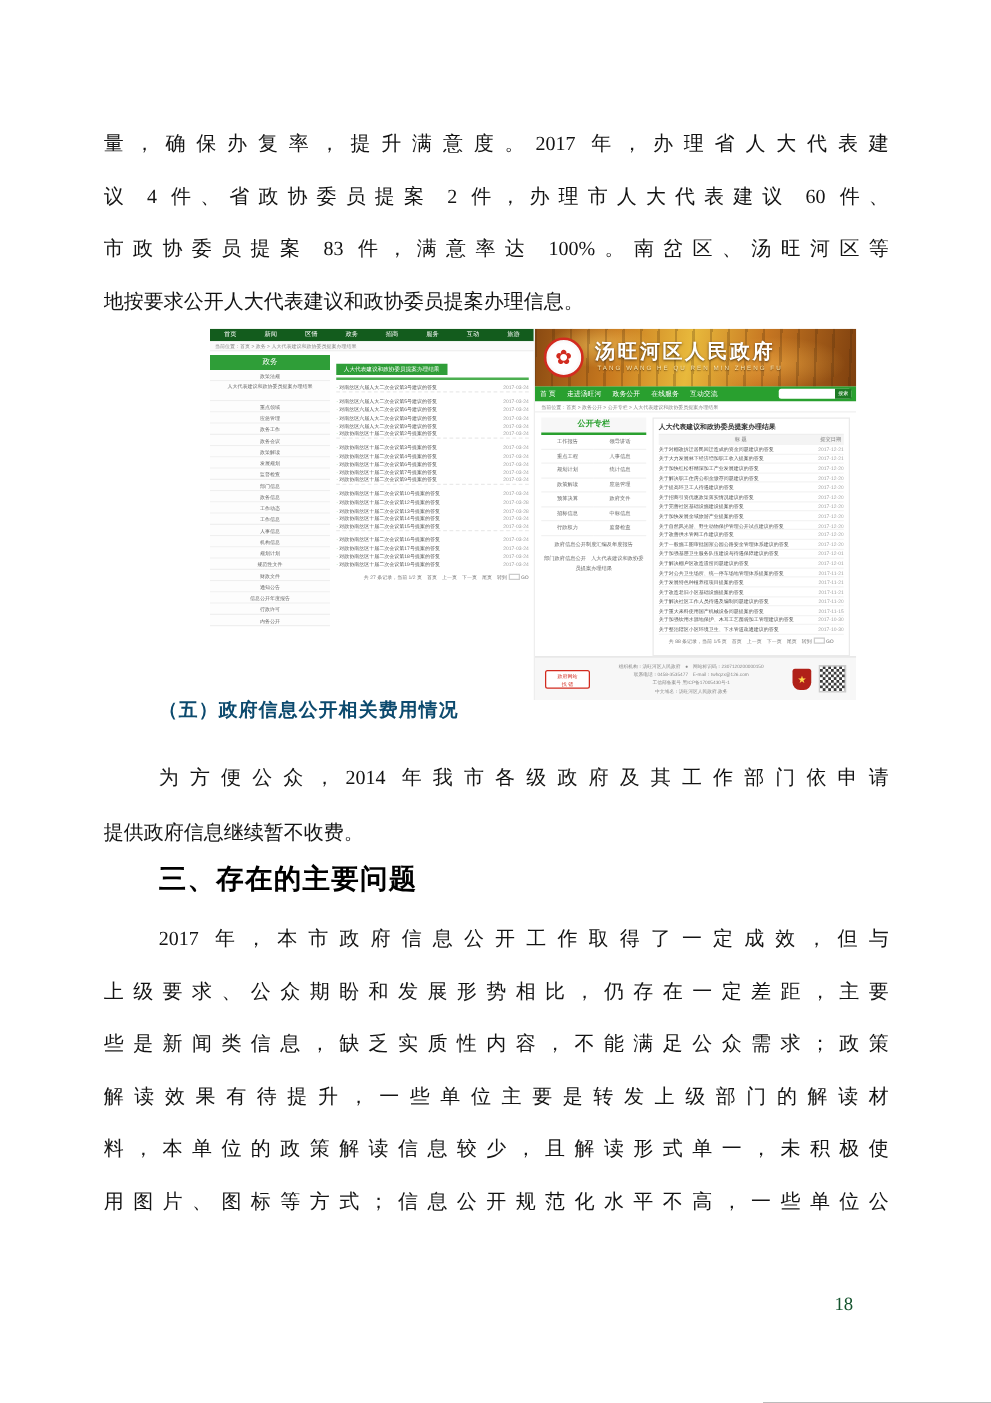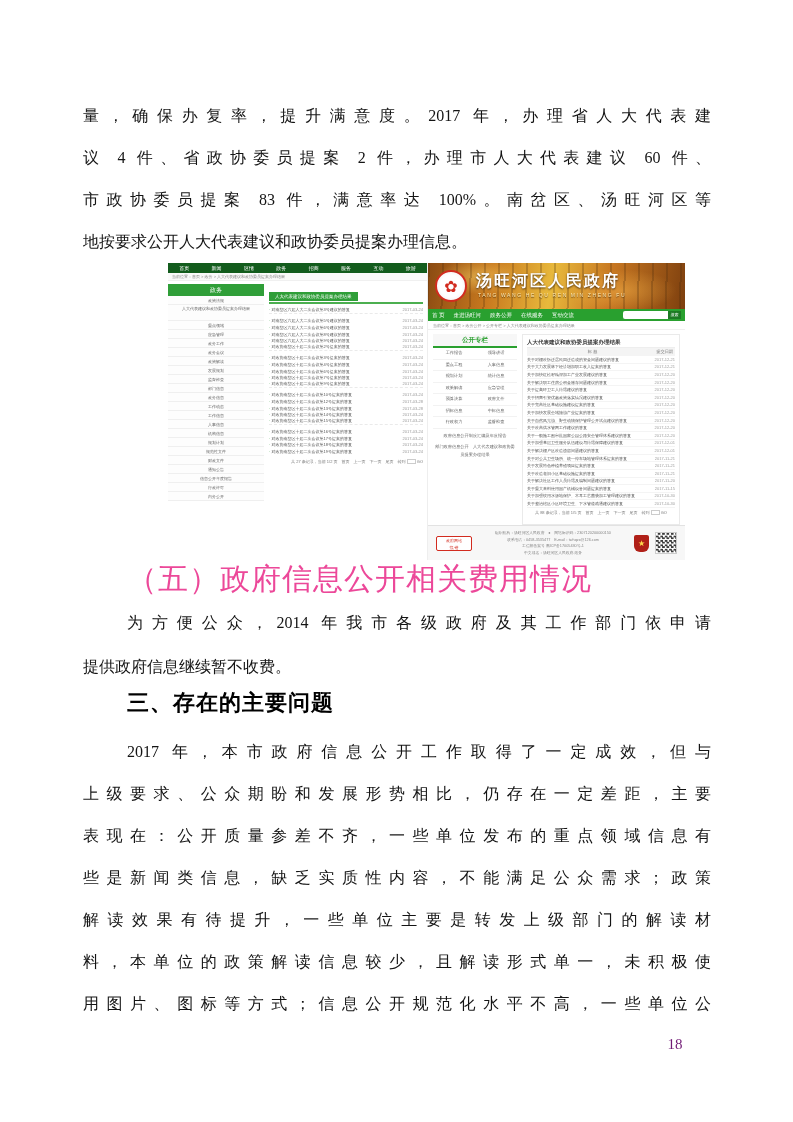--- a/index.html
+++ b/index.html
@@ -12,25 +12,25 @@
   
   .para { position:absolute; left:83px; width:628px; font-size:16px; color:#141414; }
   .para .line { text-align:justify; text-align-last:justify; white-space:nowrap; overflow:hidden; }
   .p1 { top:95px; } .p1 .line { line-height:42px; }
   .p1 .line:last-of-type { text-align-last:left; }
   .p2 { top:601px; } .p2 .line { line-height:44px; }
   .p2 .line:first-of-type { padding-left:44px; }
   .p2 .line:last-of-type { text-align-last:left; }
   .p3 { top:731px; } .p3 .line { line-height:42px; }
   .p3 .line:first-of-type { padding-left:44px; }
-  .h-kai { position:absolute; left:127px; top:559px; font-size:30px; font-weight:normal; color:#ec4899;
+  .h-kai { position:absolute; left:127px; top:559px; font-size:15px; font-weight:bold; color:#0c4a6e;
            font-family:"Liberation Serif","DejaVu Serif",serif; letter-spacing:1px; }
   .h-hei { position:absolute; left:127px; top:688px; font-size:22px; font-weight:bold; color:#000;
            font-family:"Liberation Sans","DejaVu Sans",sans-serif; letter-spacing:1px; }
-  .pageno { position:absolute; left:655px; top:1036px; font-size:15px; color:#701a75; width:40px; text-align:center; }
+  .pageno { position:absolute; left:655px; top:1036px; font-size:15px; color:#14532d; width:40px; text-align:center; }
 
   
   .shots { position:absolute; left:168px; top:263px; width:517px; height:297px; display:flex; }
   .site { position:relative; overflow:hidden; background:#fff; font-family:"Liberation Sans","DejaVu Sans",sans-serif; }
 
   
   .lsite { width:260px; height:297px; border-right:1px solid #eee; }
   .l-header { position:relative; height:46px;
     background:
       radial-gradient(40px 12px at 85% 90%, rgba(230,120,150,.8), rgba(230,120,150,0) 70%),
@@ -480,21 +480,20 @@
   <div class="line">为方便公众，2014 年我市各级政府及其工作部门依申请</div>
       <div class="line">提供政府信息继续暂不收费。</div>
     </div>
 
   <div class="h-hei">三、存在的主要问题</div>
 
   <div class="para p3">
 
   <div class="line">2017 年，本市政府信息公开工作取得了一定成效，但与</div>
       <div class="line">上级要求、公众期盼和发展形势相比，仍存在一定差距，主要</div>
-      <div class="line">表现在：公开质量参差不齐，一些单位发布的重点领域信息有</div>
       <div class="line">些是新闻类信息，缺乏实质性内容，不能满足公众需求；政策</div>
       <div class="line">解读效果有待提升，一些单位主要是转发上级部门的解读材</div>
       <div class="line">料，本单位的政策解读信息较少，且解读形式单一，未积极使</div>
       <div class="line">用图片、图标等方式；信息公开规范化水平不高，一些单位公</div>
     </div>
 
   <div class="pageno">18</div>
 </div>
 
 </body></html>

